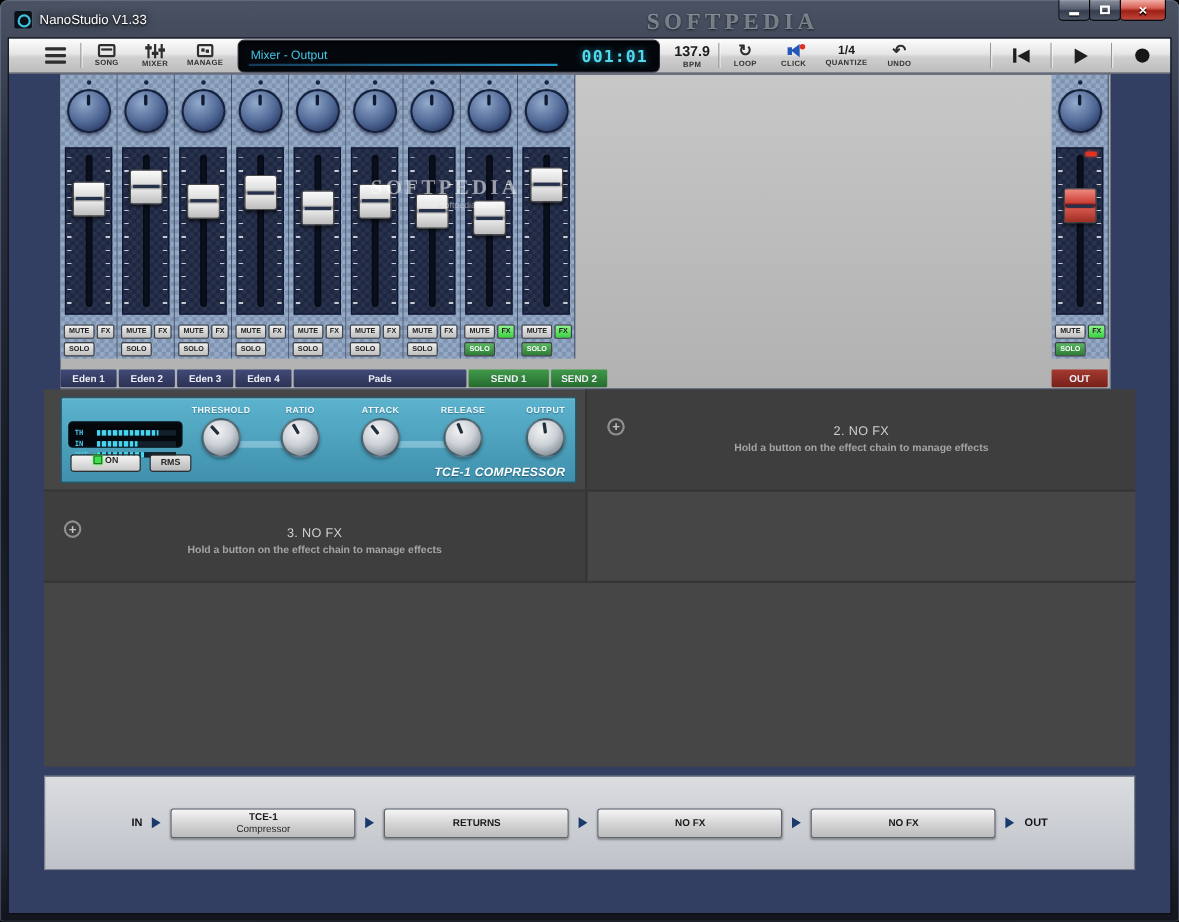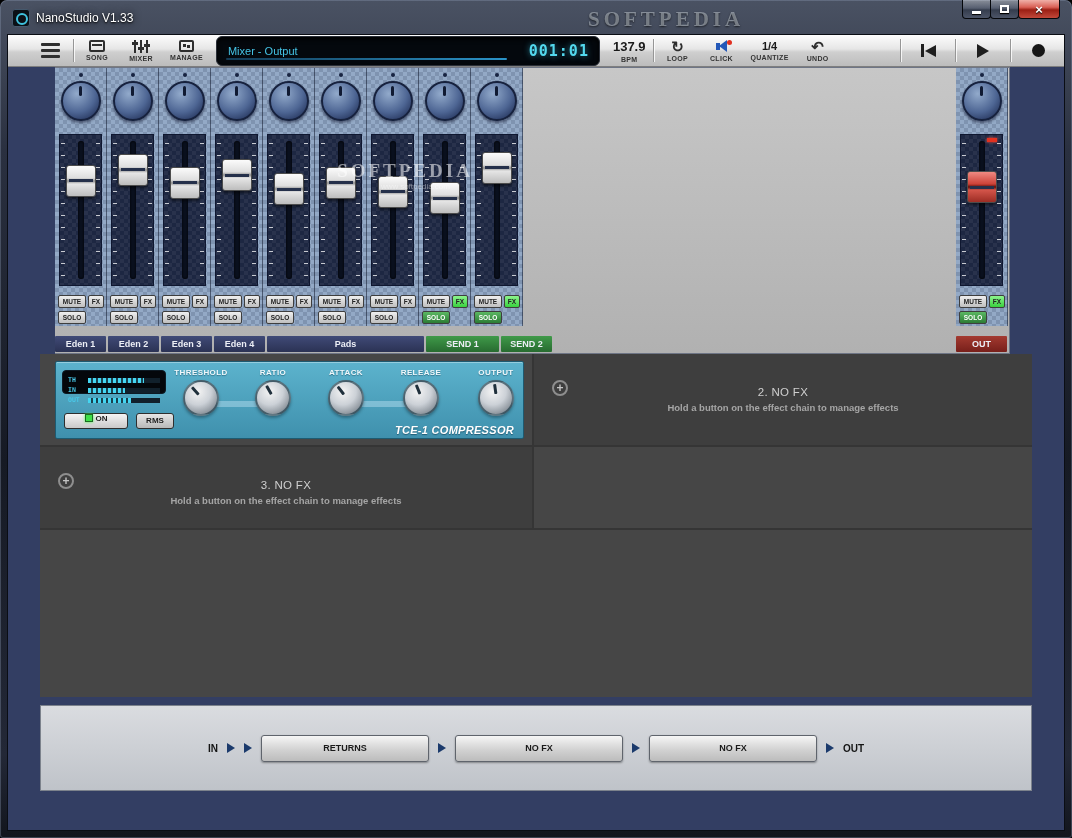--- a/index.html
+++ b/index.html
@@ -121,21 +121,21 @@
   .cell.bline { border-bottom:2px solid #353535; }
   .cell.rline { border-right:2px solid #353535; }
   .slot { background:#3e3e3e; text-align:center; padding-top:32px; }
   .slot-title { font-size:11.5px; color:#cfcfcf; letter-spacing:.3px; }
   .slot-hint { margin-top:4px; font-size:9.5px; color:#a5a5a5;font-weight:bold; }
   .plus-btn { position:absolute; left:18px; top:26px; width:16px; height:16px; border:2px solid #8e8e8e; border-radius:50%;
     color:#c4c4c4; font-size:12px; font-weight:bold; line-height:12px; text-align:center; }
 
   .comp-panel { position:relative; height:78px; margin:7px 8px 8px 15px; border-radius:2px; border:1px solid #1d5b72;
     background:linear-gradient(#5cb3cd,#3f90ad); box-shadow:inset 0 1px 0 rgba(255,255,255,.35); }
-  .comp-lcd { position:absolute; left:6px; top:8px; width:104px; height:24px; background:#04070b; border:1px solid #0d1a24; border-radius:4px; padding:4px 0 0; }
+  .comp-lcd { position:absolute; left:6px; top:21px; width:104px; height:24px; background:#04070b; border:1px solid #0d1a24; border-radius:4px; padding:4px 0 0; }
   .mrow { display:flex; align-items:center; gap:3px; height:10px; padding:0 5px; }
   .mlabel { width:17px; color:#49c8e8; font-family:"DejaVu Sans Mono",monospace; font-size:6.5px; font-weight:bold; }
   .mtrack { flex:1; height:5px; background:#11202b; }
   .meter-fill { height:100%; background:repeating-linear-gradient(90deg,#45d6f2 0 3px, rgba(69,214,242,.18) 3px 5px); }
   .onbtn { position:absolute; left:8px; top:51px; width:64px; height:16px; background:linear-gradient(#f4f4f4,#c9c9c9);
     border:1px solid #2e2e2e; border-radius:3px; display:flex; justify-content:center; gap:3px;
     font-size:8px; font-weight:bold; color:#1e1e1e; }
   .led { width:8px; height:8px; background:#3fe049; border:1px solid #1b6b22; box-shadow:0 0 3px #4f4; }
   .rmsbtn { position:absolute; left:80px; top:51px; width:38px; height:16px; background:linear-gradient(#e6e6e6,#b8b8b8);
     border:1px solid #2e2e2e; border-radius:3px; text-align:center; line-height:14px; font-size:8px; font-weight:bold; color:#1e1e1e; }
@@ -554,20 +554,24 @@
         <div class="plus-btn">+</div>
         <div class="slot-title">3. NO FX</div>
         <div class="slot-hint">Hold a button on the effect chain to manage effects</div>
       </div>
       <div class="cell bline"></div>
     </div>
 
     <div class="chain-bar">
       <span class="chain-end">IN</span>
       <span class="arrow"></span>
+      <div class="chain-node">
+        <div class="cn1">TCE-1</div>
+        <div class="cn2">Compressor</div>
+      </div>
       <span class="arrow"></span>
       <div class="chain-node">
         <div class="cn1">RETURNS</div>
         <div class="cn2"></div>
       </div>
       <span class="arrow"></span>
       <div class="chain-node">
         <div class="cn1">NO FX</div>
         <div class="cn2"></div>
       </div>

